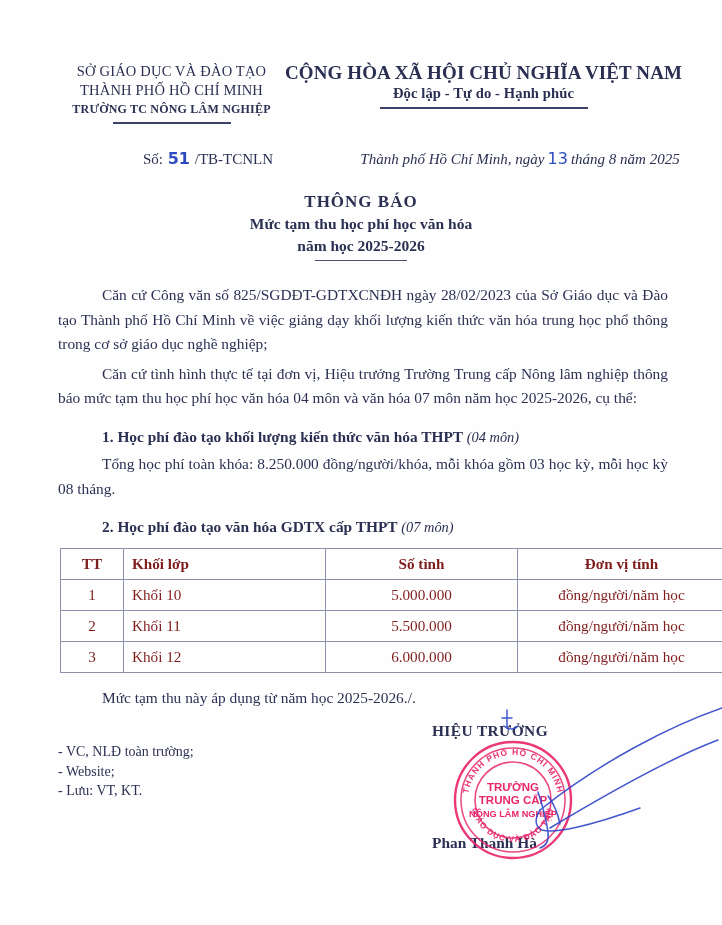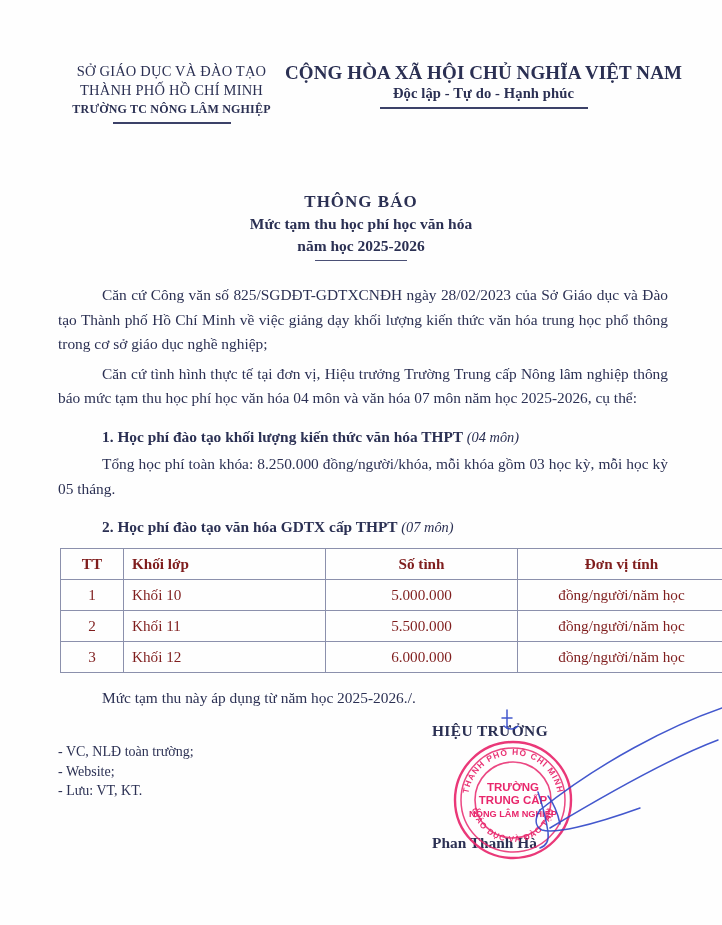--- a/index.html
+++ b/index.html
@@ -259,38 +259,48 @@
       <div class="org-line bold">TRƯỜNG TC NÔNG LÂM NGHIỆP</div>
       <div class="rule left-rule"></div>
     </div>
     <div class="header-right">
       <div class="nation-line">CỘNG HÒA XÃ HỘI CHỦ NGHĨA VIỆT NAM</div>
       <div class="nation-line sub">Độc lập - Tự do - Hạnh phúc</div>
       <div class="rule right-rule"></div>
     </div>
   </div>
 
+  <div class="numberline">
+    <div class="doc-number">
+      <span>Số:</span>
+      <span class="hand">51</span>
+      <span>/TB-TCNLN</span>
+    </div>
+    <div class="doc-date">
+      <span>Thành phố Hồ Chí Minh, ngày</span><span class="hand-date">13</span><span>tháng 8 năm 2025</span>
+    </div>
+  </div>
 
   <div class="title-block">
     <div class="title-main">THÔNG BÁO</div>
     <div class="title-sub">Mức tạm thu học phí học văn hóa</div>
     <div class="title-sub">năm học 2025-2026</div>
     <div class="rule title-rule"></div>
   </div>
 
   <div class="body">
 
     <div class="para">Căn cứ Công văn số 825/SGDĐT-GDTXCNĐH ngày 28/02/2023 của Sở Giáo dục và Đào tạo Thành phố Hồ Chí Minh về việc giảng dạy khối lượng kiến thức văn hóa trung học phổ thông trong cơ sở giáo dục nghề nghiệp;</div>
     <div class="para">Căn cứ tình hình thực tế tại đơn vị, Hiệu trưởng Trường Trung cấp Nông lâm nghiệp thông báo mức tạm thu học phí học văn hóa 04 môn và văn hóa 07 môn năm học 2025-2026, cụ thể:</div>
 
     <div class="section-head">
       <span>1. Học phí đào tạo khối lượng kiến thức văn hóa THPT</span>
       <span class="count">(04 môn)</span>
     </div>
-    <div class="para">Tổng học phí toàn khóa: 8.250.000 đồng/người/khóa, mỗi khóa gồm 03 học kỳ, mỗi học kỳ 05 tháng.</div>
+    <div class="para">Tổng học phí toàn khóa: 8.250.000 đồng/người/khóa, mỗi khóa gồm 03 học kỳ, mỗi học kỳ 08 tháng.</div>
 
     <div class="section-head">
       <span>2. Học phí đào tạo văn hóa GDTX cấp THPT</span>
       <span class="count">(07 môn)</span>
     </div>
 
     <table class="fee-table">
       <thead>
         <tr>
           <th class="col-tt">TT</th>

